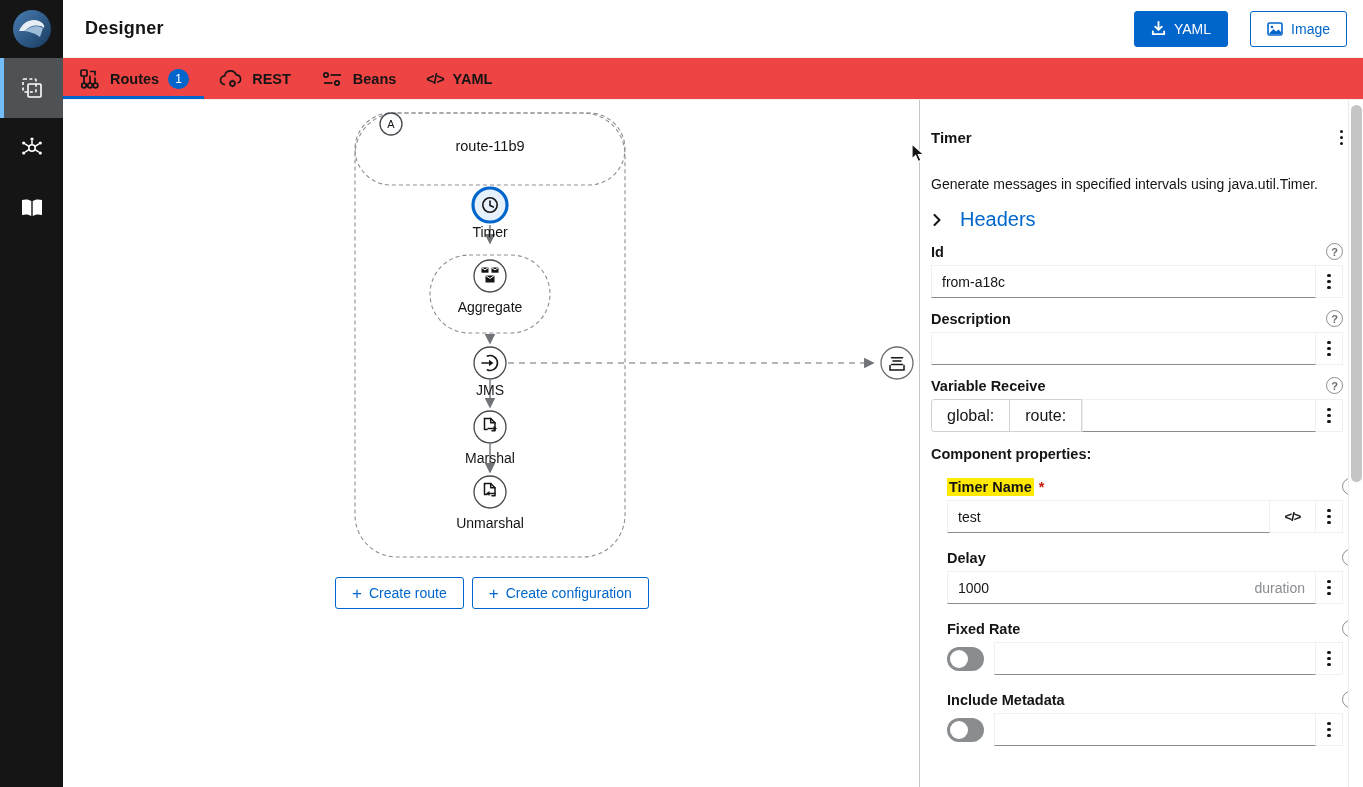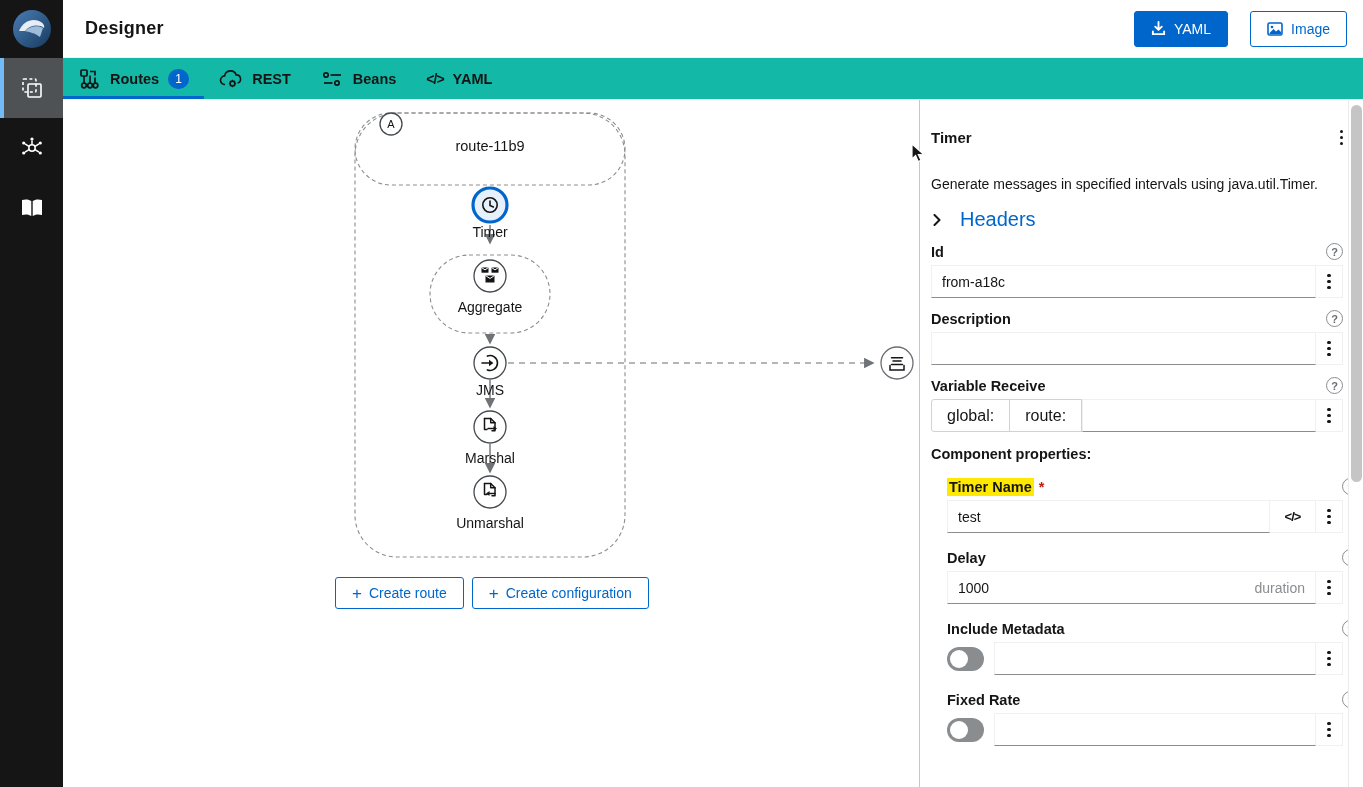--- a/index.html
+++ b/index.html
@@ -14,21 +14,21 @@
 
   
   .masthead { position:absolute; left:63px; top:0; width:1300px; height:58px; background:#fff; display:flex; align-items:center; padding:0 16px 0 22px; border-bottom:1px solid #f0f0f0; }
   .masthead-title { font-size:18px; font-weight:700; letter-spacing:.2px; }
   .masthead-actions { margin-left:auto; display:flex; gap:22px; }
   .btn { height:36px; display:inline-flex; align-items:center; gap:8px; padding:0 16px; font-size:14px; border-radius:3px; cursor:pointer; border:1px solid transparent; background:#fff; font-family:inherit; }
   .btn-primary { background:#0066cc; color:#fff; border-color:#0066cc; }
   .btn-secondary { color:#0066cc; border-color:#0066cc; }
 
   
-  .tabbar { position:absolute; left:63px; top:58px; width:1300px; height:42px; background:#14b8a6; display:flex; align-items:stretch; border-bottom:1px solid #f0f0f0; }
+  .tabbar { position:absolute; left:63px; top:58px; width:1300px; height:42px; background:#ef4444; display:flex; align-items:stretch; border-bottom:1px solid #f0f0f0; }
   .tab { display:flex; align-items:center; gap:9px; padding:0 15px; font-weight:700; font-size:14.5px; position:relative; cursor:pointer; color:#151515; }
   .tab.active::after { content:""; position:absolute; left:0; right:0; bottom:0; height:3px; background:#0066cc; }
   .badge { min-width:21px; height:20px; padding:0 6px; border-radius:10px; background:#0066cc; color:#fff; font-size:12px; font-weight:400; display:flex; align-items:center; justify-content:center; }
   .tab-icon { display:flex; align-items:center; }
   .code-glyph { font-weight:700; font-size:14px; letter-spacing:-1px; }
 
   
   .canvas { position:absolute; left:63px; top:100px; width:855px; height:687px; background:#fff; }
   .diagram { position:absolute; left:0; top:0; }
   .create-btns { position:absolute; left:272px; top:477px; display:flex; gap:8px; }
@@ -420,41 +420,41 @@
             <i></i>
             <i></i>
             <i></i>
           </span>
         </button>
     </div>
   </div>
 
   <div class="field indent">
     <div class="field-label-row">
+      <span class="field-label">Fixed Rate</span>
+      <span class="help-icon">?</span>
+    </div>
+    <div class="input-row">
+      <span class="switch"></span>
+      <div class="pf-input">
+          <input value="" style="">
+        </div>
+      <button class="sq-btn kebab-btn">
+          <span class="kebab">
+            <i></i>
+            <i></i>
+            <i></i>
+          </span>
+        </button>
+    </div>
+  </div>
+
+  <div class="field indent">
+    <div class="field-label-row">
       <span class="field-label">Include Metadata</span>
-      <span class="help-icon">?</span>
-    </div>
-    <div class="input-row">
-      <span class="switch"></span>
-      <div class="pf-input">
-          <input value="" style="">
-        </div>
-      <button class="sq-btn kebab-btn">
-          <span class="kebab">
-            <i></i>
-            <i></i>
-            <i></i>
-          </span>
-        </button>
-    </div>
-  </div>
-
-  <div class="field indent">
-    <div class="field-label-row">
-      <span class="field-label">Fixed Rate</span>
       <span class="help-icon">?</span>
     </div>
     <div class="input-row">
       <span class="switch"></span>
       <div class="pf-input">
           <input value="" style="">
         </div>
       <button class="sq-btn kebab-btn">
           <span class="kebab">
             <i></i>

